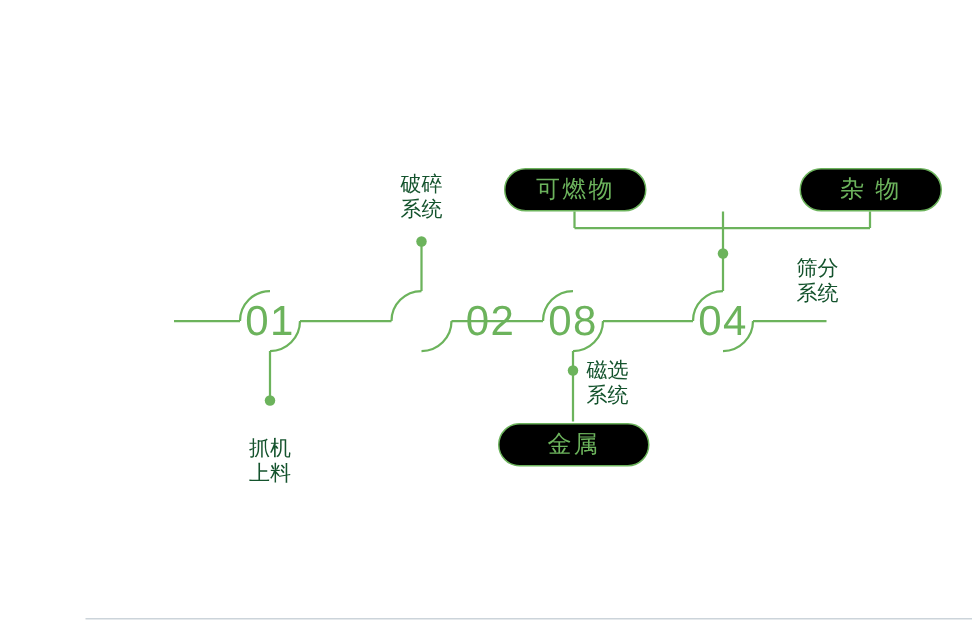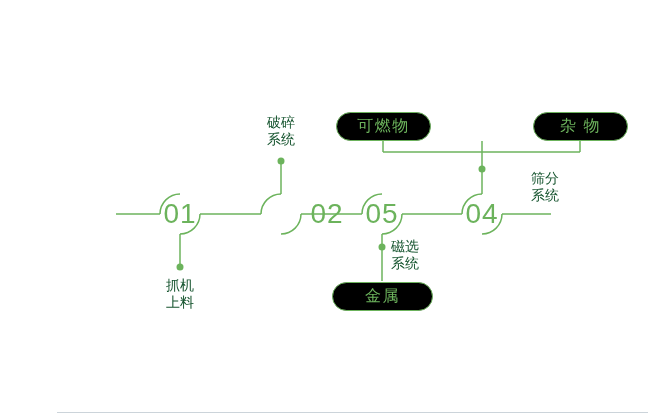--- a/index.html
+++ b/index.html
@@ -52,24 +52,24 @@
       <circle cx="180" cy="267" r="3.5"></circle>
       <circle cx="281" cy="161" r="3.5"></circle>
       <circle cx="382" cy="247" r="3.5"></circle>
       <circle cx="482" cy="169" r="3.5"></circle>
     </g>
   </svg>
 
 
   <div class="step-number" style="left:180px;top:214px;">01</div>
   <div class="step-number" style="left:281px;top:214px;margin-left:46px;">02</div>
-  <div class="step-number" style="left:382px;top:214px;">05</div>
+  <div class="step-number" style="left:382px;top:214px;">08</div>
   <div class="step-number" style="left:482px;top:214px;">04</div>
 
-  <div class="step-label center" style="left:150px;top:277px;width:60px;">
+  <div class="step-label center" style="left:150px;top:290px;width:60px;">
     <div>抓机</div>
     <div>上料</div>
   </div>
 
   <div class="step-label center" style="left:251px;top:114px;width:60px;">
     <div>破碎</div>
     <div>系统</div>
   </div>
 
   <div class="step-label" style="left:391px;top:238px;width:44px;">

